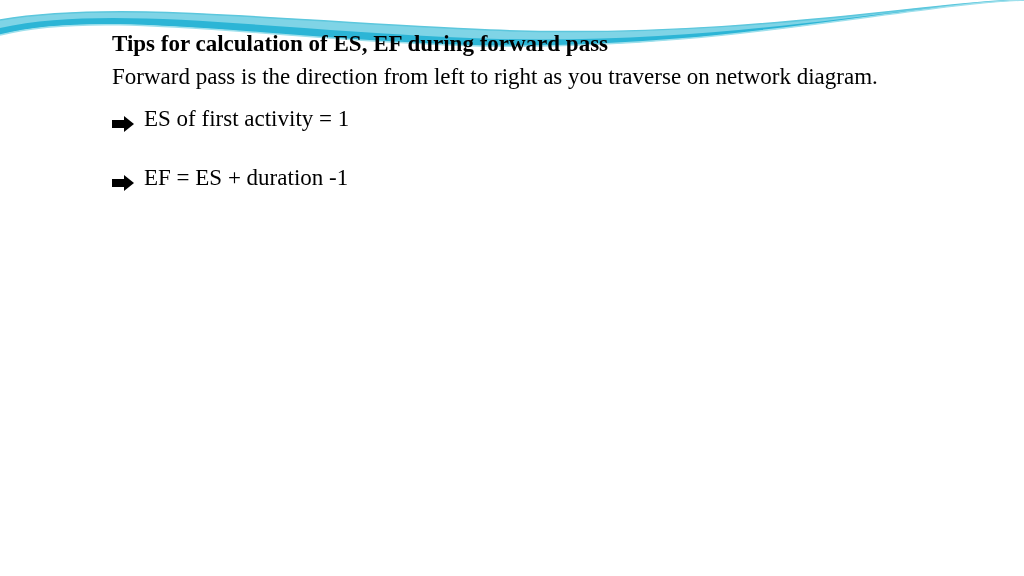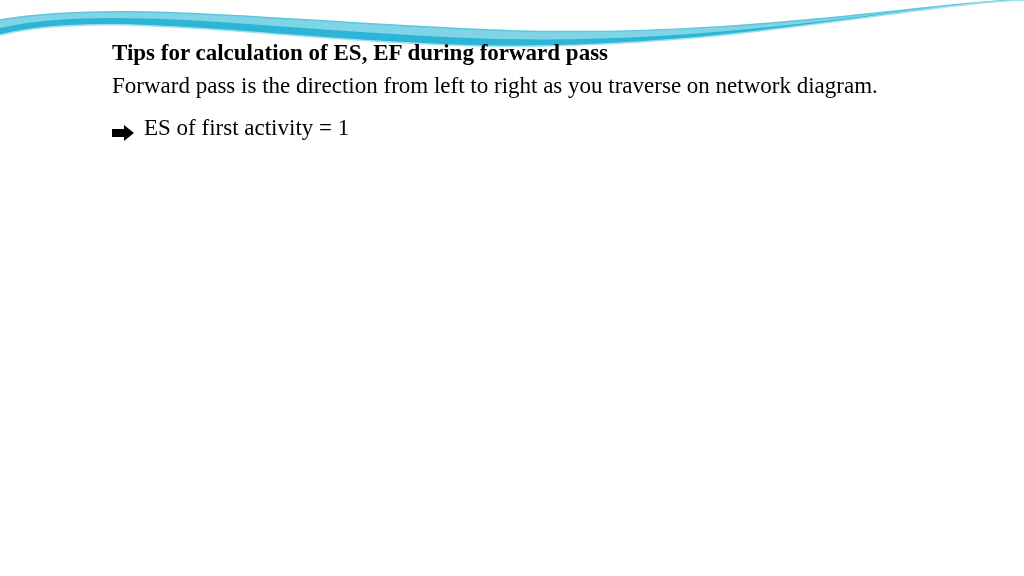--- a/index.html
+++ b/index.html
@@ -25,21 +25,20 @@
     top: 28px;
     left: 112px;
     right: 60px;
     color: #000;
     font-size: 23px;
     line-height: 1.35;
   }
   .title {
     font-weight: bold;
     margin-bottom: 2px;
-    margin-top: 9px;
   }
   .intro {
     margin-bottom: 11px;
   }
   .bullet {
     display: flex;
     align-items: flex-end;
     margin-bottom: 28px;
   }
   .bullet .arrow {
@@ -77,13 +76,21 @@
     <span class="arrow">
       <svg viewBox="0 0 22 16">
           <path d="M0,4 L12,4 L12,0 L22,8 L12,16 L12,12 L0,12 Z" fill="#000"></path>
         </svg>
     </span>
     <span class="txt">ES of first activity = 1</span>
   </div>
 
 
 
+  <div class="bullet">
+    <span class="arrow">
+      <svg viewBox="0 0 22 16">
+          <path d="M0,4 L12,4 L12,0 L22,8 L12,16 L12,12 L0,12 Z" fill="#000"></path>
+        </svg>
+    </span>
+    <span class="txt">EF = ES + duration -1</span>
+  </div>
 </div>
 
 </body></html>

